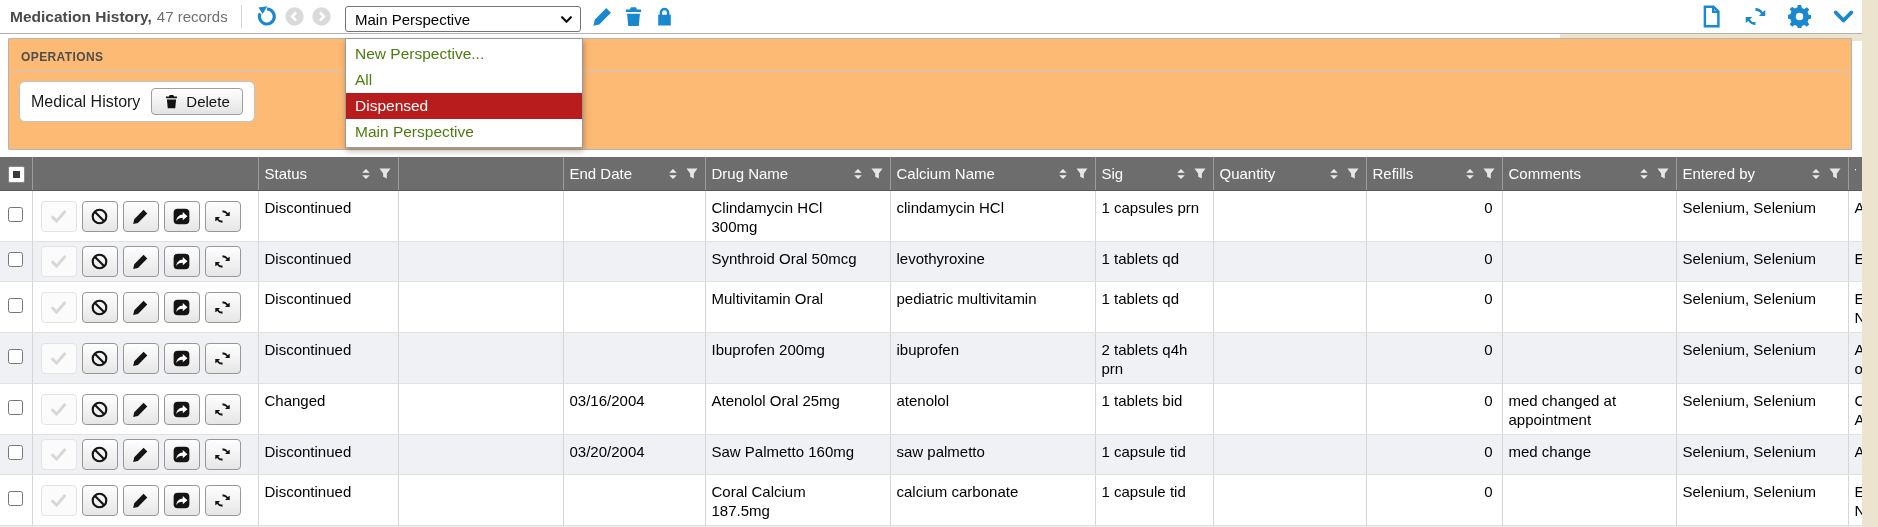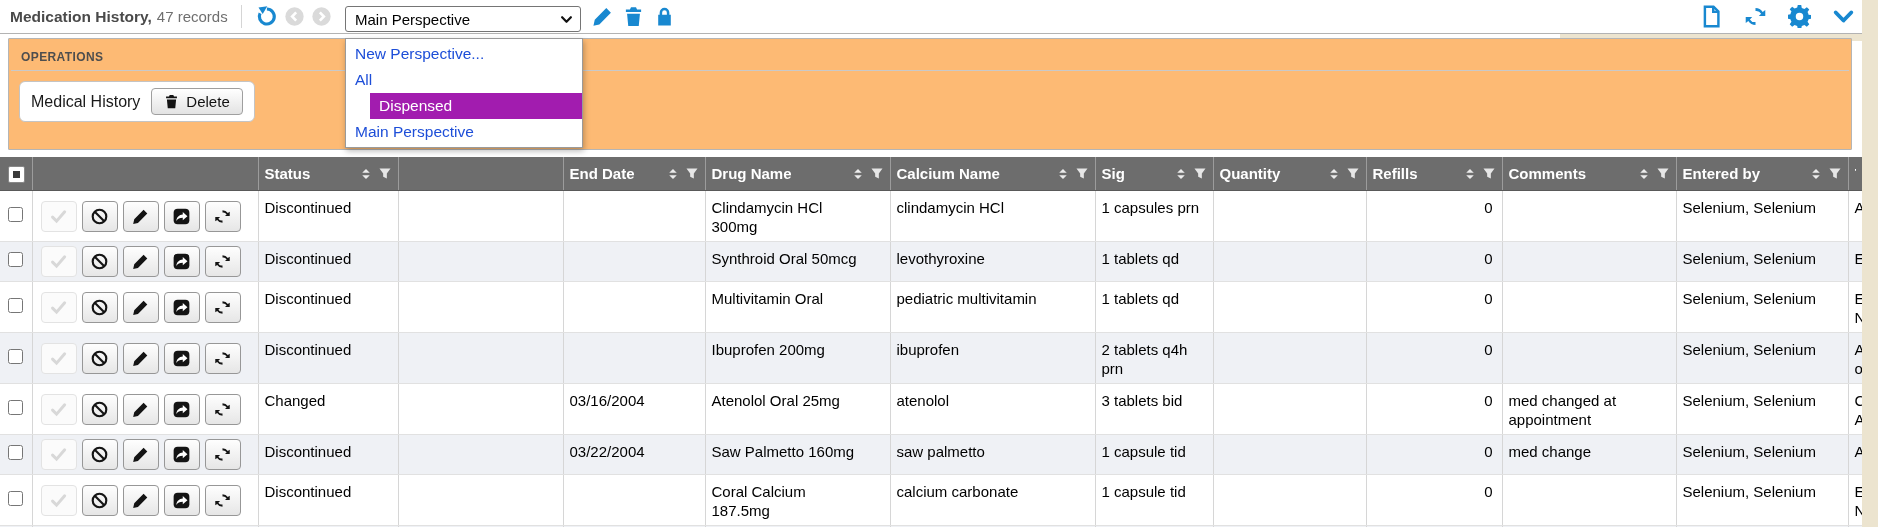--- a/index.html
+++ b/index.html
@@ -36,27 +36,27 @@
   .ops-group{display:inline-flex;align-items:center;gap:11px;margin:10px 0 0 10px;
        border:1px solid #c4c4c4;border-radius:6px;padding:6px 11px;background:#fff;}
   .mh-label{font-size:16px;color:#1a1a1a;}
   .btn-delete{display:inline-flex;align-items:center;gap:7px;border:1px solid #9f9f9f;border-radius:4px;
        background:linear-gradient(#fff,#e3e3e3);padding:4px 12px;font-size:15px;color:#111;
        font-family:inherit;cursor:pointer;}
   .btn-delete .ic{width:15px;height:15px;}
   
   .menu{position:absolute;left:345px;top:38px;width:238px;background:#fff;border:1px solid #9a9a9a;
         box-shadow:1px 3px 6px rgba(0,0,0,.28);z-index:30;padding:2px 0;box-sizing:border-box;}
-  .mi{height:26px;line-height:26px;padding-left:9px;font-size:15.5px;color:#1d4ed8;cursor:default;
+  .mi{height:26px;line-height:26px;padding-left:9px;font-size:15.5px;color:#4d7c0f;cursor:default;
       white-space:nowrap;overflow:hidden;}
-  .mi.sel{background:#a21caf;color:#fff;margin-left:24px;}
+  .mi.sel{background:#b91c1c;color:#fff;}
   
   .tblwrap{position:absolute;left:0;top:157px;width:1862px;}
   table{border-collapse:collapse;table-layout:fixed;width:1862px;}
-  thead th{background:#6d6d6d;color:#fff;font-weight:bold;font-size:15px;height:33px;
+  thead th{background:#6d6d6d;color:#fff;font-weight:normal;font-size:15px;height:33px;
       border-right:1px solid #9c9c9c;border-bottom:1px solid #595959;padding:0;text-align:left;}
   thead th:last-child{border-right:0;}
   .hwrap{display:flex;align-items:center;padding:0 6px;gap:5px;overflow:hidden;}
   .hlabel{flex:1;white-space:nowrap;overflow:hidden;}
   .hic{width:14px;height:14px;display:inline-flex;flex:none;cursor:pointer;}
   .hic svg{width:100%;height:100%;}
   .hcb{width:15px;height:15px;background:#fff;border:1px solid #888;border-radius:2px;
        display:inline-flex;align-items:center;justify-content:center;margin-left:8px;cursor:pointer;}
   .hcb .inner{width:7px;height:7px;background:#3a3a3a;}
   tbody td{border-right:1px solid #d6d6d6;border-bottom:1px solid #e1e1e1;vertical-align:top;
@@ -475,21 +475,21 @@
                       <path fill="#fff" d="M9.2 3.8l4.4 3.9-4.4 3.9V9.2c-2.9 0-4.8 1.1-6.2 3 .5-3.7 2.7-5.9 6.2-6.2V3.8z"></path>
                     </svg></span></button><button class="abtn"><span class="ic "><svg viewBox="0 0 16 16" aria-hidden="true">
                       <path fill="#141414" d="M8 2.1a6 6 0 0 1 5 2.7l1.8-1.3v4.1h-4.5l1.6-1.6A3.9 3.9 0 0 0 8 4.2V2.1z"></path>
                       <path fill="#141414" d="M8 13.9a6 6 0 0 1-5-2.7l-1.8 1.3V8.4h4.5L4.1 10A3.9 3.9 0 0 0 8 11.8v2.1z"></path>
                     </svg></span></button></div></td>
             <td>Changed</td>
             <td></td>
             <td>03/16/2004</td>
             <td>Atenolol Oral 25mg</td>
             <td>atenolol</td>
-            <td>3 tablets bid</td>
+            <td>1 tablets bid</td>
             <td></td>
             <td class="num">0</td>
             <td>med changed at
 appointment</td>
             <td>Selenium, Selenium</td>
             <td>C
 A</td>
           </tr>
           <tr class="alt">
             <td class="c-sel"><input type="checkbox" style=""></td>
@@ -502,21 +502,21 @@
                       <path fill="#141414" d="M10.9 1.6l3.5 3.5-8.8 8.9-4.5 1 1-4.5 8.8-8.9z"></path>
                     </svg></span></button><button class="abtn"><span class="ic "><svg viewBox="0 0 16 16" aria-hidden="true">
                       <rect x=".6" y=".6" width="14.8" height="14.8" rx="3.8" fill="#141414"></rect>
                       <path fill="#fff" d="M9.2 3.8l4.4 3.9-4.4 3.9V9.2c-2.9 0-4.8 1.1-6.2 3 .5-3.7 2.7-5.9 6.2-6.2V3.8z"></path>
                     </svg></span></button><button class="abtn"><span class="ic "><svg viewBox="0 0 16 16" aria-hidden="true">
                       <path fill="#141414" d="M8 2.1a6 6 0 0 1 5 2.7l1.8-1.3v4.1h-4.5l1.6-1.6A3.9 3.9 0 0 0 8 4.2V2.1z"></path>
                       <path fill="#141414" d="M8 13.9a6 6 0 0 1-5-2.7l-1.8 1.3V8.4h4.5L4.1 10A3.9 3.9 0 0 0 8 11.8v2.1z"></path>
                     </svg></span></button></div></td>
             <td>Discontinued</td>
             <td></td>
-            <td>03/22/2004</td>
+            <td>03/20/2004</td>
             <td>Saw Palmetto 160mg</td>
             <td>saw palmetto</td>
             <td>1 capsule tid</td>
             <td></td>
             <td class="num">0</td>
             <td>med change</td>
             <td>Selenium, Selenium</td>
             <td>A</td>
           </tr>
           <tr>

